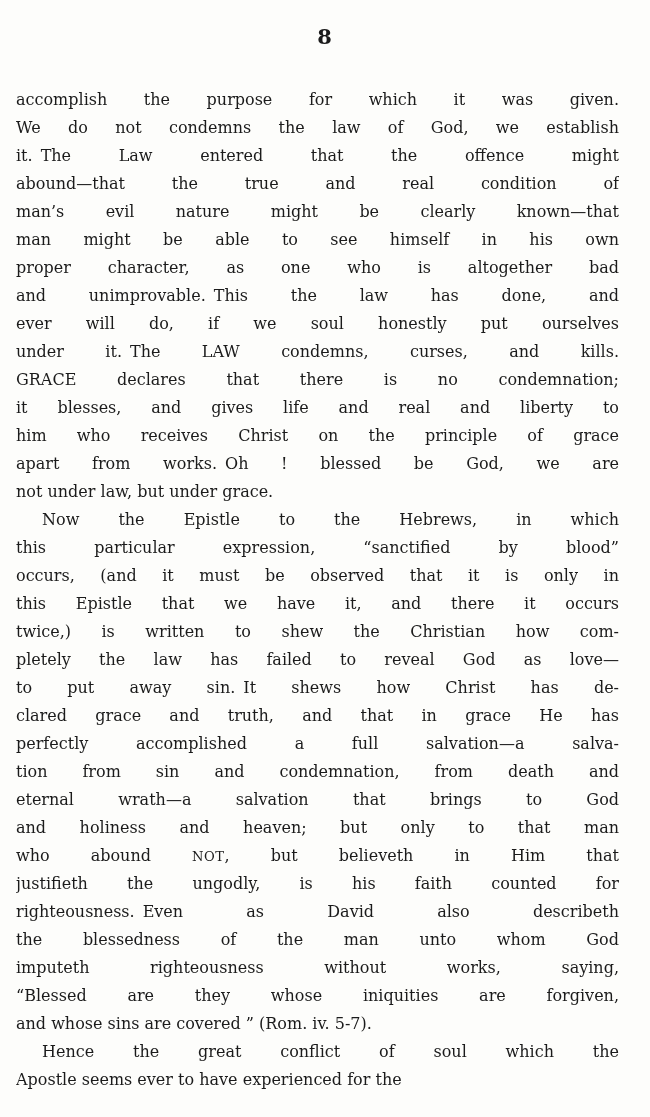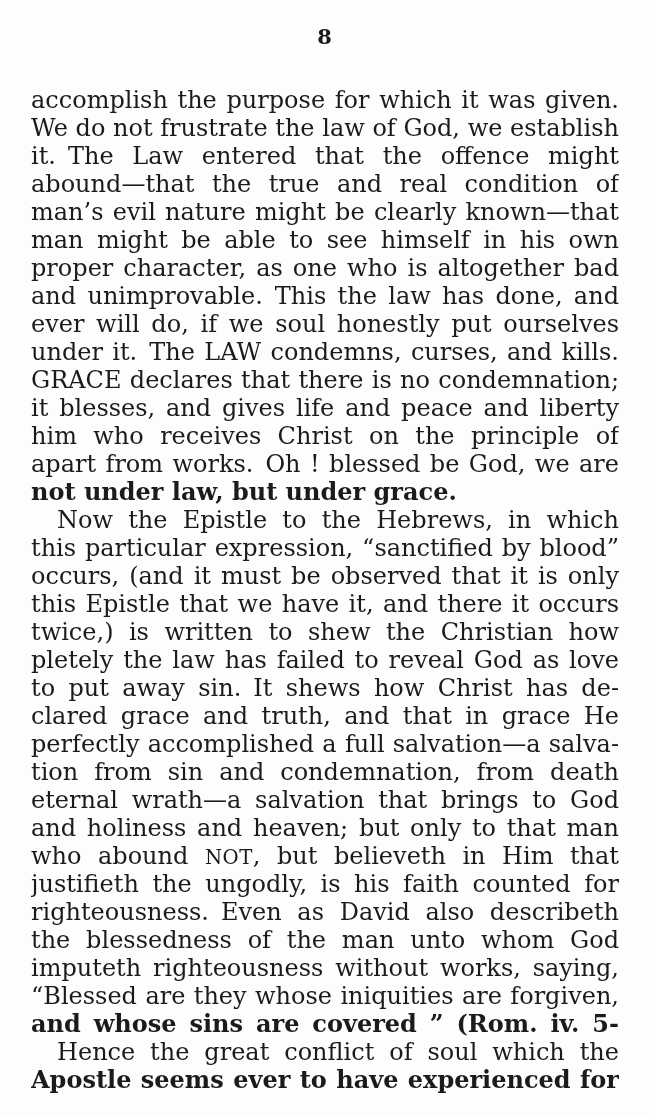--- a/index.html
+++ b/index.html
@@ -20,68 +20,67 @@
   }
   .page-number {
     text-align: center;
     font-size: 21px;
     font-weight: 700;
     letter-spacing: 1px;
     padding-top: 24px;
     height: 28px;
   }
   .text-block {
-    margin: 34px 31px 0 31px;
-    font-size: 24px;
+    margin: 34px 31px 0 16px;
+    font-size: 16px;
     line-height: 28px;
   }
   .paragraph {
     margin: 0;
     padding: 0;
   }
   .line {
     text-align: justify;
     text-align-last: justify;
     white-space: normal;
     height: 28px;
     overflow: hidden;
   }
   .line.last {
     text-align-last: left;
-    font-weight: bold;
   }
   .paragraph.indent .line.first {
     padding-left: 26px;
   }
   .i {
   }
   .sc {
     font-size: 0.82em;
     letter-spacing: 0.5px;
   }
 </style>
 </head>
 <body>
 
 <div class="page">
   <div class="page-number">8</div>
   <div class="text-block">
       <div class="paragraph">
         <div class="line first"><span>accomplish the purpose for which it was given.</span></div>
-        <div class="line"><span>We do not frustrate the law of God, we establish</span></div>
+        <div class="line"><span>We do not condemns the law of God, we establish</span></div>
         <div class="line"><span>it. The Law entered that the offence might</span></div>
         <div class="line"><span>abound—that the true and real condition of</span></div>
         <div class="line"><span>man’s evil nature might be clearly known—that</span></div>
         <div class="line"><span>man might be able to see himself in his own</span></div>
         <div class="line"><span>proper character, as one who is altogether bad</span></div>
         <div class="line"><span>and unimprovable. This the law has done, and</span></div>
         <div class="line"><span>ever will do, if we soul </span><span class="i">honestly</span><span> put ourselves</span></div>
         <div class="line"><span>under it. The LAW condemns, curses, and kills.</span></div>
         <div class="line"><span>GRACE declares that there is no condemnation;</span></div>
-        <div class="line"><span>it blesses, and gives life and peace and liberty to</span></div>
+        <div class="line"><span>it blesses, and gives life and real and liberty to</span></div>
         <div class="line"><span>him who receives Christ on the principle of grace</span></div>
         <div class="line"><span>apart from works. Oh ! blessed be God, we are</span></div>
         <div class="line last"><span>not under law, but under grace.</span></div>
       </div>
       <div class="paragraph indent">
         <div class="line first"><span>Now the Epistle to the Hebrews, in which</span></div>
         <div class="line"><span>this particular expression, “sanctified by blood”</span></div>
         <div class="line"><span>occurs, (and it must be observed that it is only in</span></div>
         <div class="line"><span>this Epistle that we have it, and there it occurs</span></div>
         <div class="line"><span>twice,) is written to shew the Christian how com-</span></div>

